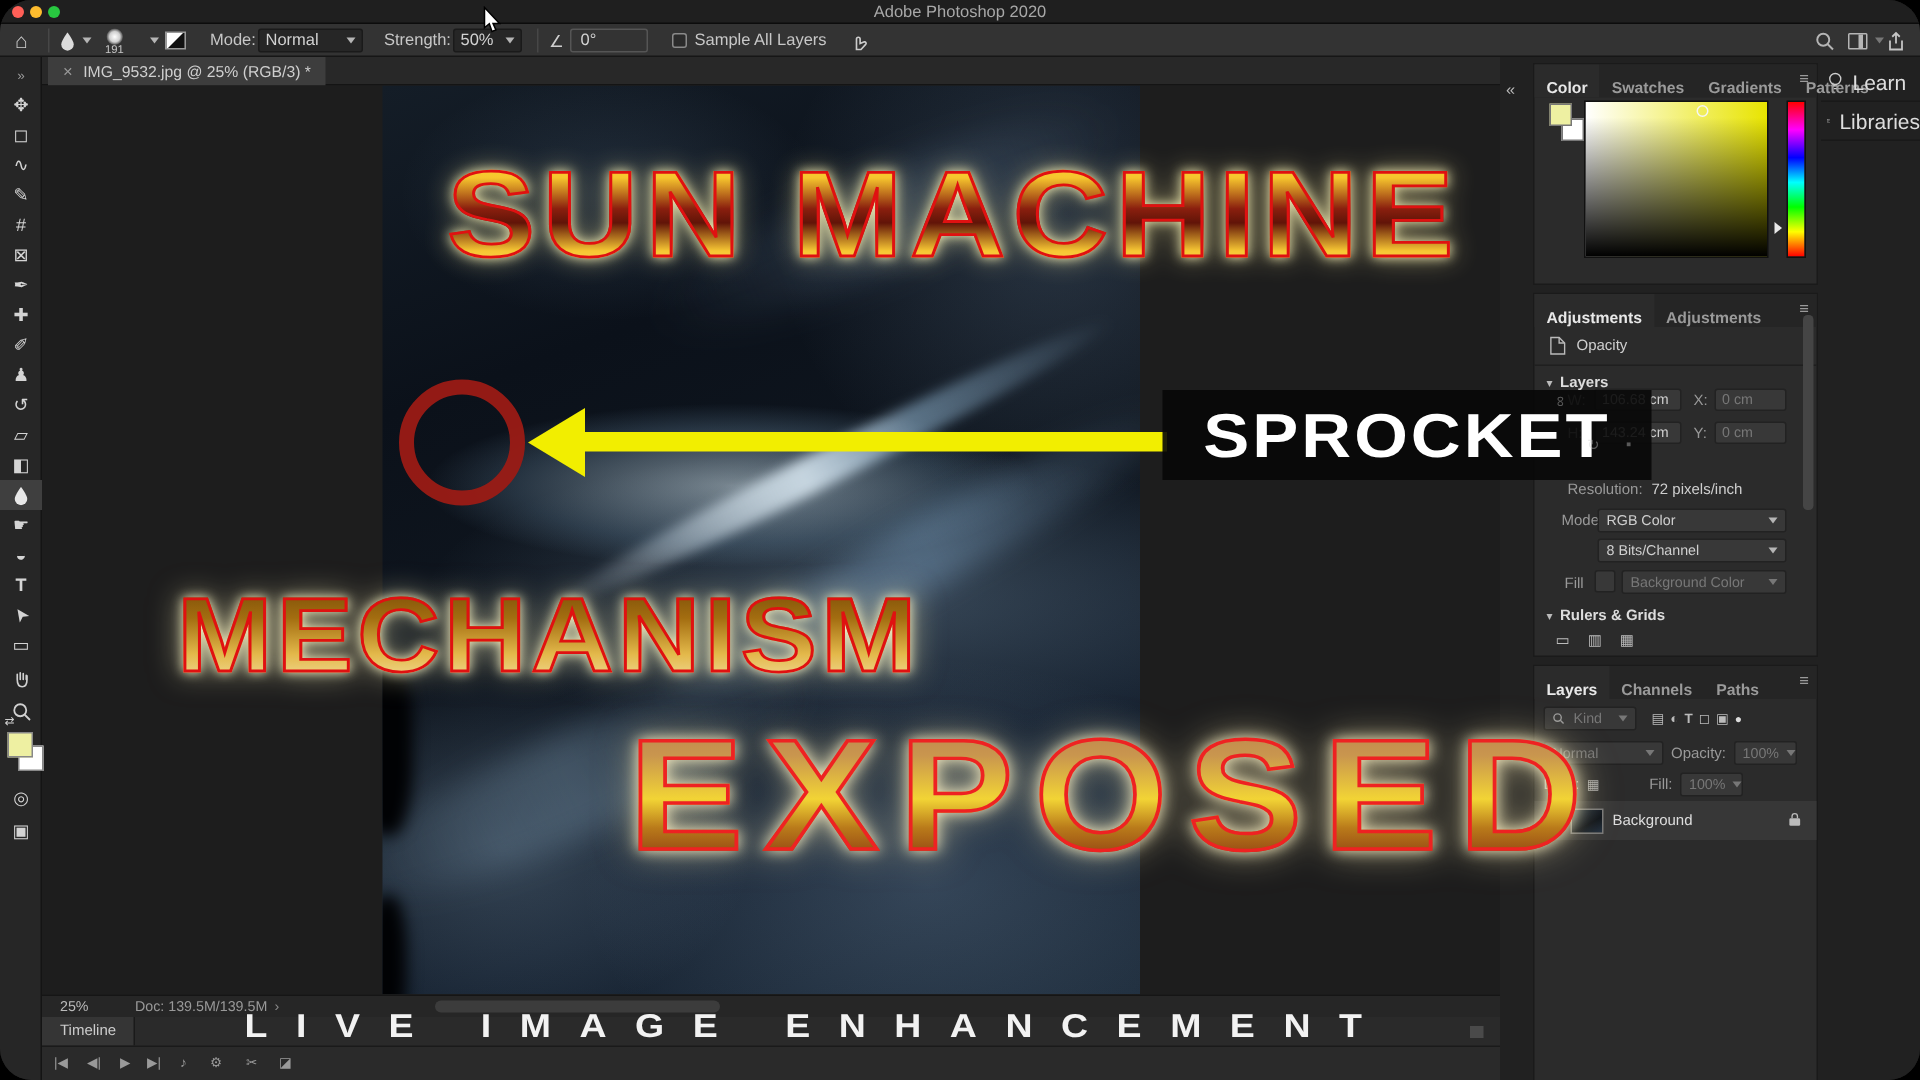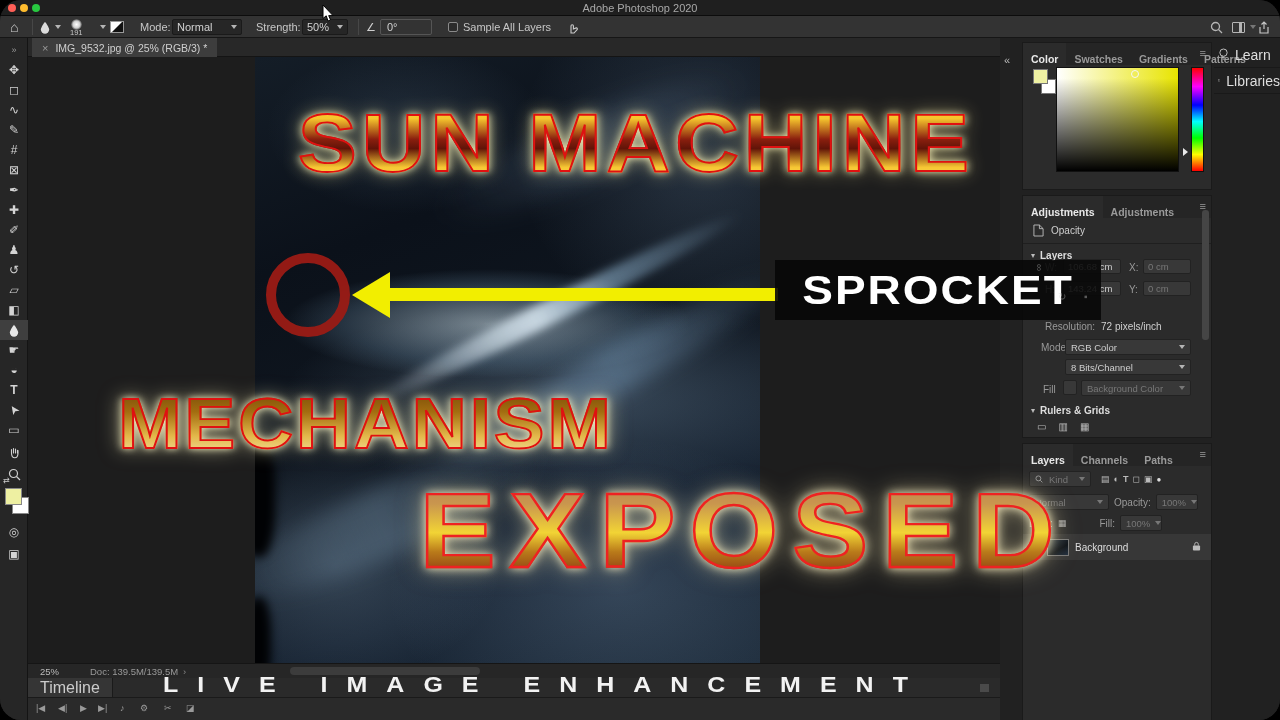--- a/index.html
+++ b/index.html
@@ -71,21 +71,21 @@
   .b1 { left:-14px; top:380px; width:34px; height:120px; border-radius:40%;}
   .b2 { left:-10px; top:540px; width:26px; height:90px; border-radius:40%;}
   .statusbar { position:absolute; left:28px; top:663px; width:972px; height:15px; background:#262626;
                border-top:1px solid #151515; color:#999; font-size:9.5px; }
   .statusbar span { position:absolute; top:2px; }
   .hscroll { position:absolute; left:262px; top:3px; width:190px; height:8px; background:#3c3c3c; border-radius:4px; }
 
   
   .timeline { position:absolute; left:28px; top:678px; width:972px; height:42px; background:#2a2a2a; }
   .tl-tab { position:absolute; left:0; top:0; height:19px; padding:0 12px; background:#353535; color:#cccccc;
-            font-size:16px; display:flex; align-items:center; border-right:1px solid #1a1a1a;}
+            font-size:10px; display:flex; align-items:center; border-right:1px solid #1a1a1a;}
   .tl-rest { position:absolute; left:0; top:19px; width:972px; height:1px; background:#1a1a1a; }
   .tl-ctrl { position:absolute; top:25px; color:#9a9a9a; font-size:9px; letter-spacing:0; }
   .tl-opt { position:absolute; left:952px; top:6px; width:9px; height:8px; background:#4a4a4a; }
 
   
   .dock { position:absolute; left:1000px; top:38px; width:280px; height:682px; background:#212121; }
   .collapse { position:absolute; left:4px; top:16px; color:#bbb; font-size:11px; }
   .pcol { position:absolute; left:22px; top:4px; width:190px; }
   .panel { position:relative; background:#2b2b2b; border:1px solid #1a1a1a; margin-bottom:5px; }
   .ptabs { display:flex; background:#252525; height:22px; align-items:stretch; font-size:10.5px; color:#9a9a9a; position:relative;}

